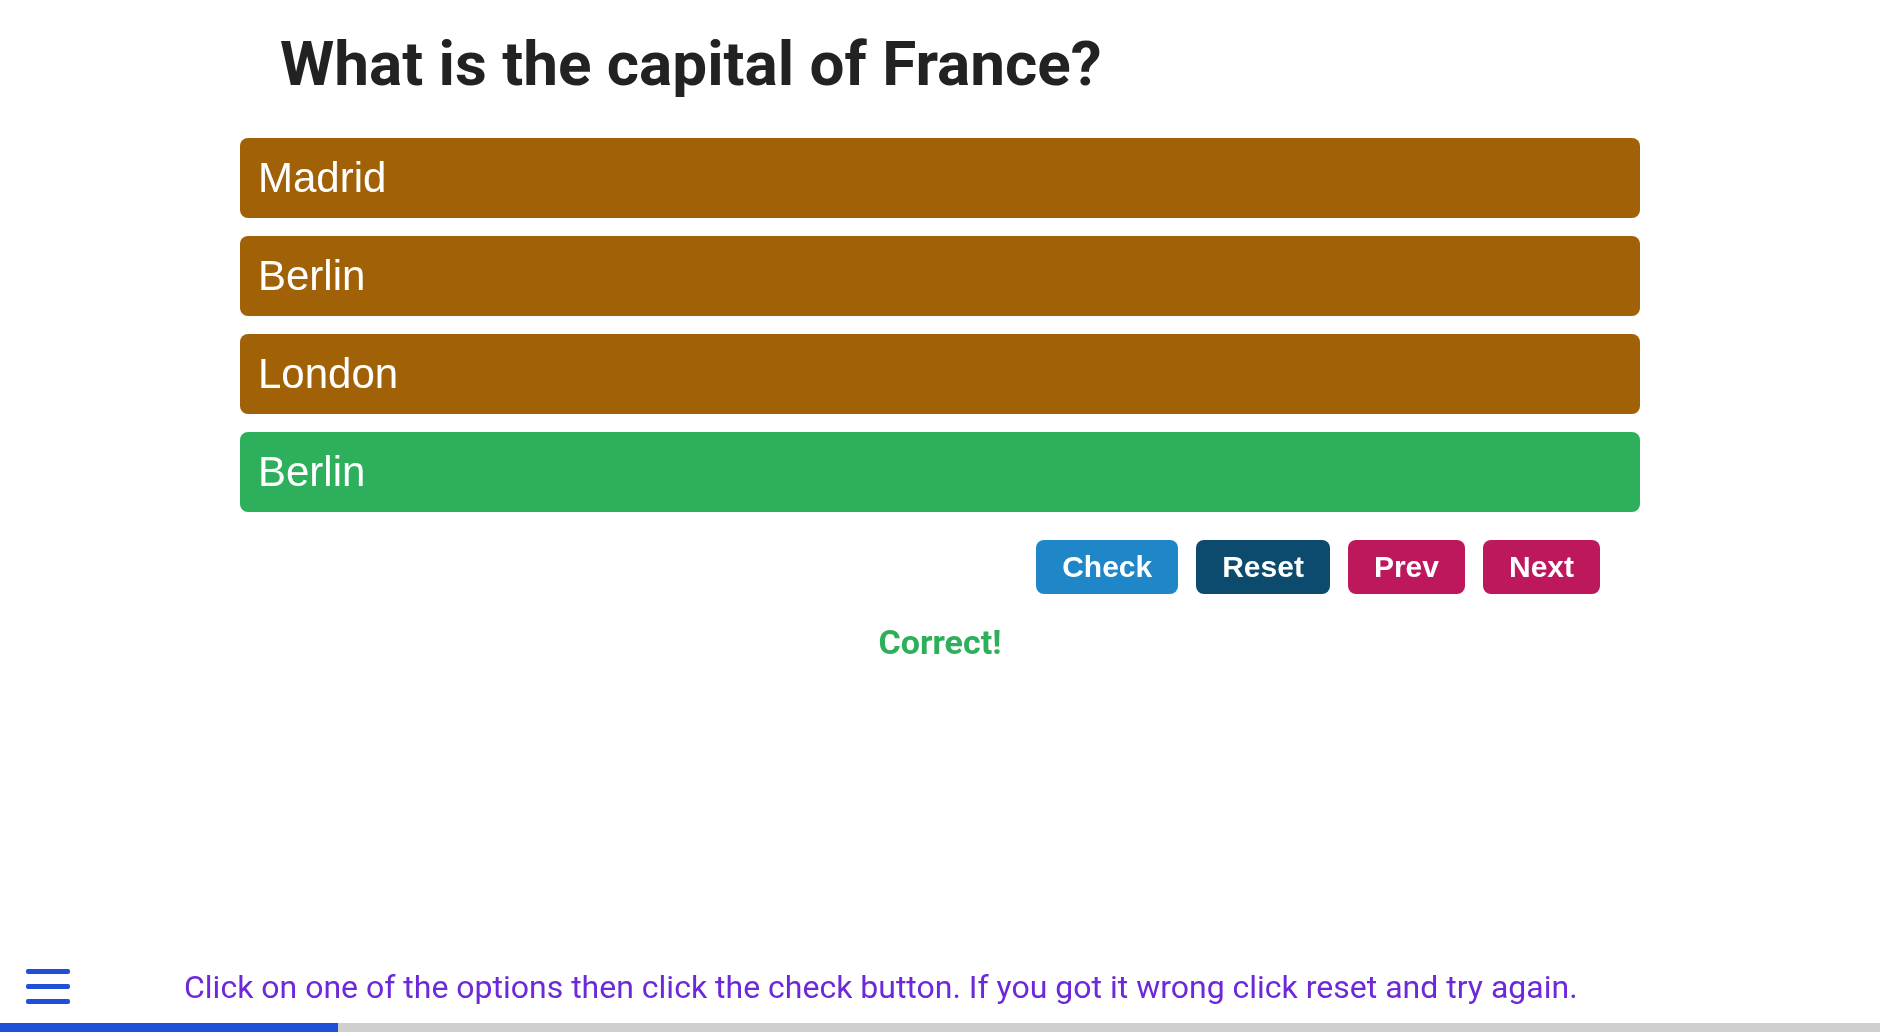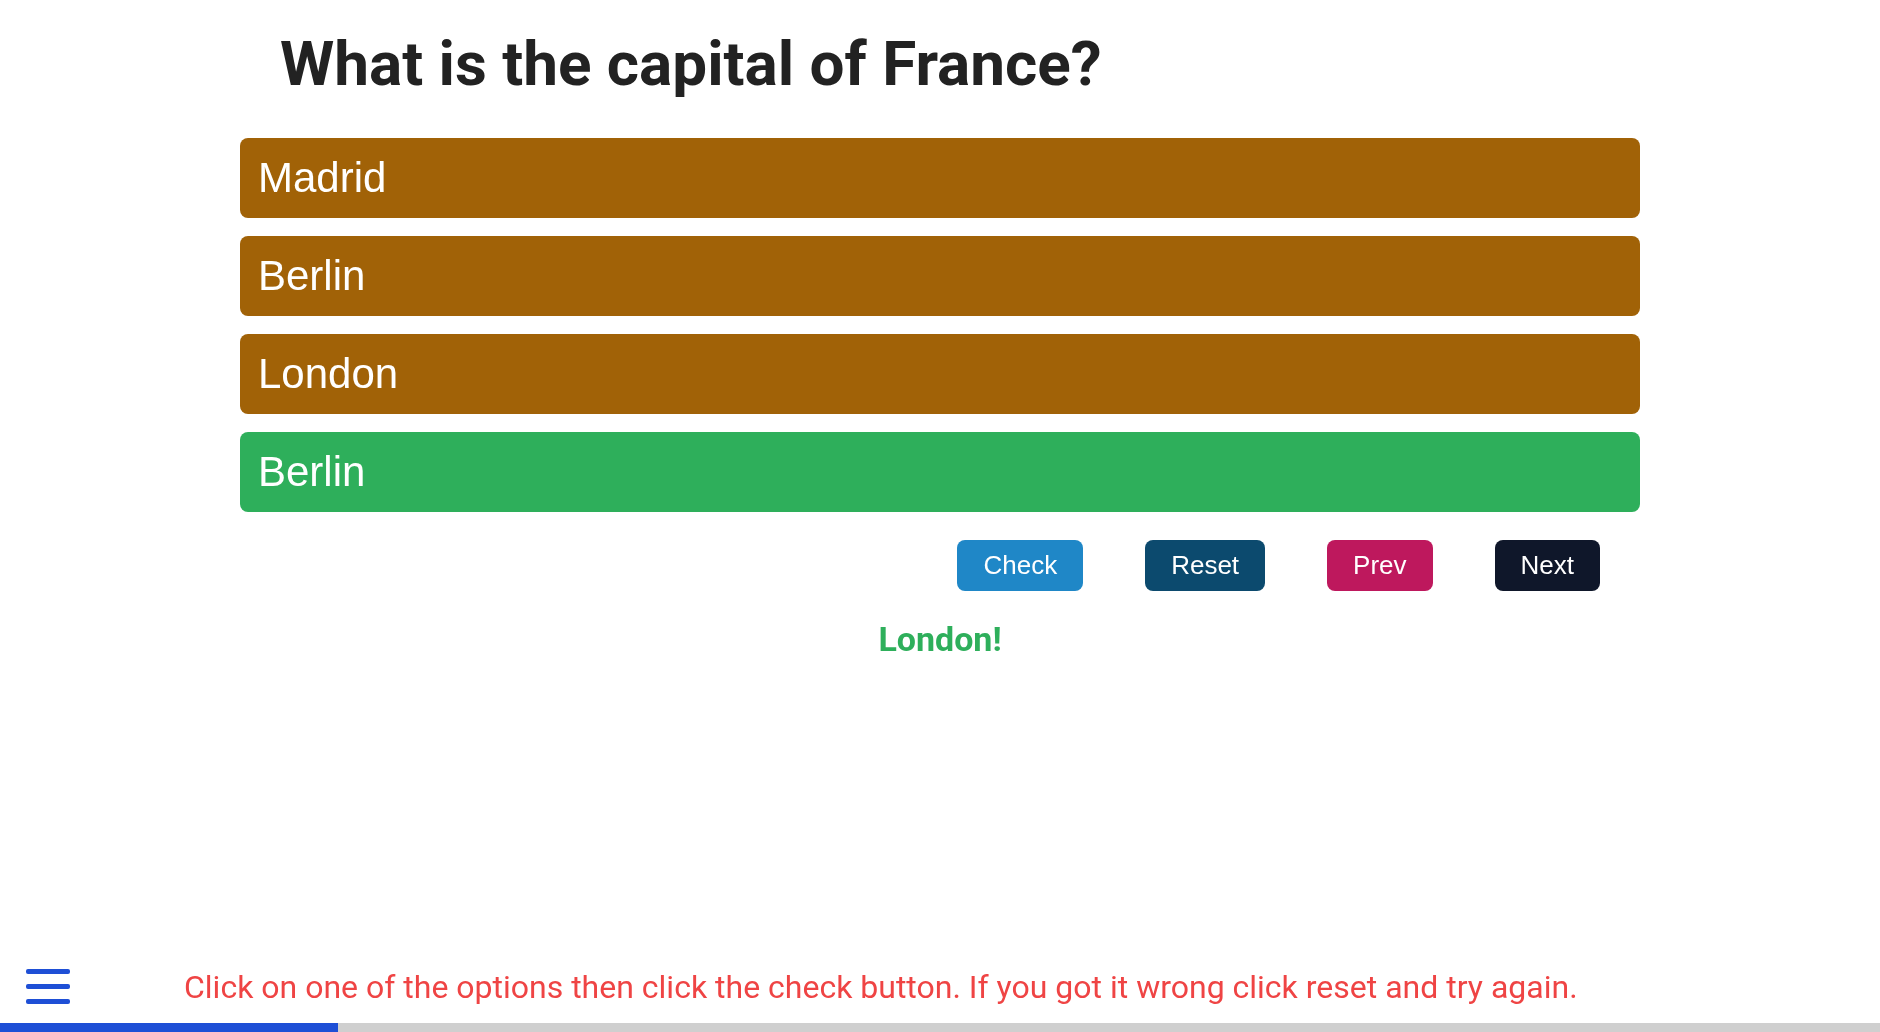--- a/index.html
+++ b/index.html
@@ -51,34 +51,33 @@
 
     .controls {
       display: flex;
       justify-content: flex-end;
       gap: 18px;
       margin-top: 28px;
       padding-right: 40px;
     }
 
     .btn {
-      font-size: 26px;
-      font-weight: 400;
+      font-size: 30px;
+      font-weight: 700;
       color: #fff;
       border: none;
       border-radius: 8px;
       padding: 10px 26px;
       cursor: pointer;
-      margin-left: 44px;
     }
 
     .btn-check { background: #1f87c7; }
     .btn-reset { background: #0c4a6e; text-align: center; }
     .btn-prev  { background: #be185d; }
-    .btn-next  { background: #0f172a; }
+    .btn-next  { background: #be185d; }
 
     .feedback {
       text-align: center;
       font-size: 34px;
       font-weight: 700;
       color: #2eaf5b;
       margin-top: 28px;
     }
 
     .footer {
@@ -103,21 +102,21 @@
     .menu-icon span {
       display: block;
       width: 44px;
       height: 5px;
       background: #1e4fd6;
       border-radius: 2px;
     }
 
     .instructions {
       font-size: 32px;
-      color: #ef4444;
+      color: #6d28d9;
     }
 
     .progress-bar {
       position: absolute;
       left: 0;
       right: 0;
       bottom: 0;
       height: 9px;
       background: #cfcfcf;
     }
@@ -146,21 +145,21 @@
     <span>Berlin</span>
   </button>
 
   <div class="controls">
     <button class="btn btn-check">Check</button>
     <button class="btn btn-reset">Reset</button>
     <button class="btn btn-prev">Prev</button>
     <button class="btn btn-next">Next</button>
   </div>
 
-  <div class="feedback">London!</div>
+  <div class="feedback">Correct!</div>
 </div>
 
 <div class="footer">
   <div class="menu-icon">
     <span></span>
     <span></span>
     <span></span>
   </div>
   <div class="instructions">Click on one of the options then click the check button. If you got it wrong click reset and try again.</div>
 </div>

